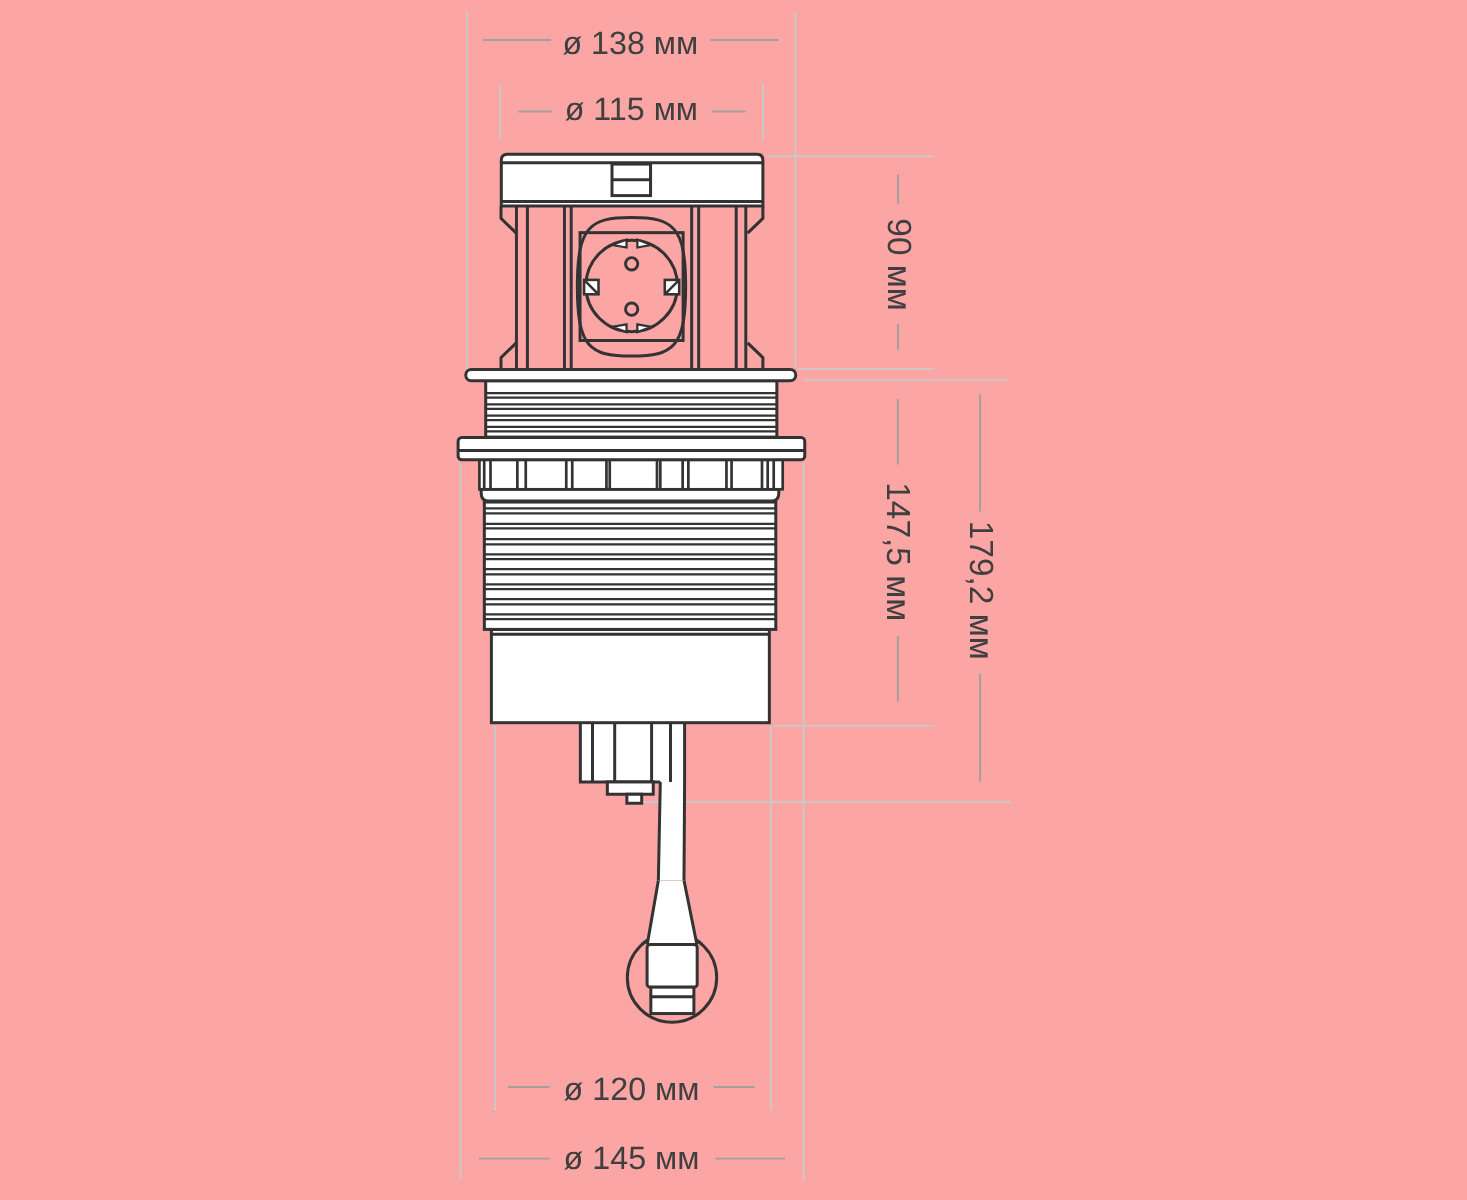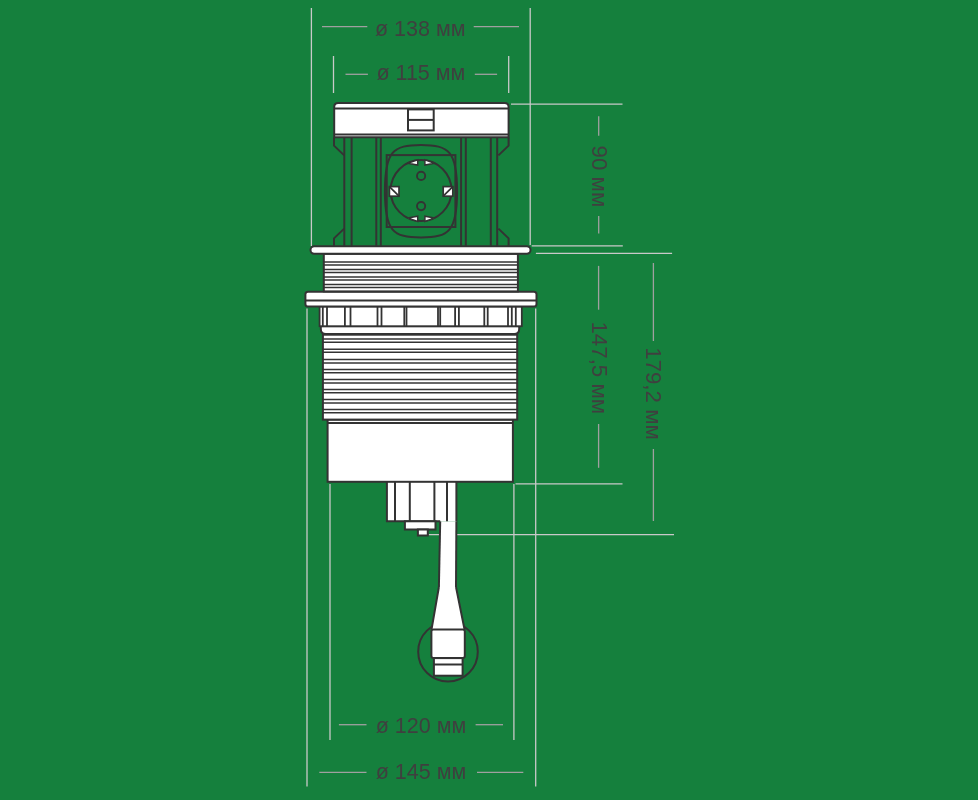--- a/index.html
+++ b/index.html
@@ -1,16 +1,16 @@
 <!DOCTYPE html>
 <html><head>
 <meta charset="utf-8">
 <style>
   html,body{margin:0;padding:0;background:#ffffff;}
-  .wrap{width:978px;height:800px;position:relative;background:#15803d;overflow:hidden;}
+  .wrap{width:978px;height:800px;position:relative;background:#fca5a5;overflow:hidden;}
   text{font-family:"Liberation Sans", sans-serif;fill:#3f3f3f;}
 </style>
 </head>
 <body>
 <div class="wrap">
 <svg width="978" height="800" viewBox="0 0 978 800" xmlns="http://www.w3.org/2000/svg">
 <g fill="none" stroke-linecap="butt">
 
 <g stroke="#c9c9c9" stroke-width="1.3">
 

